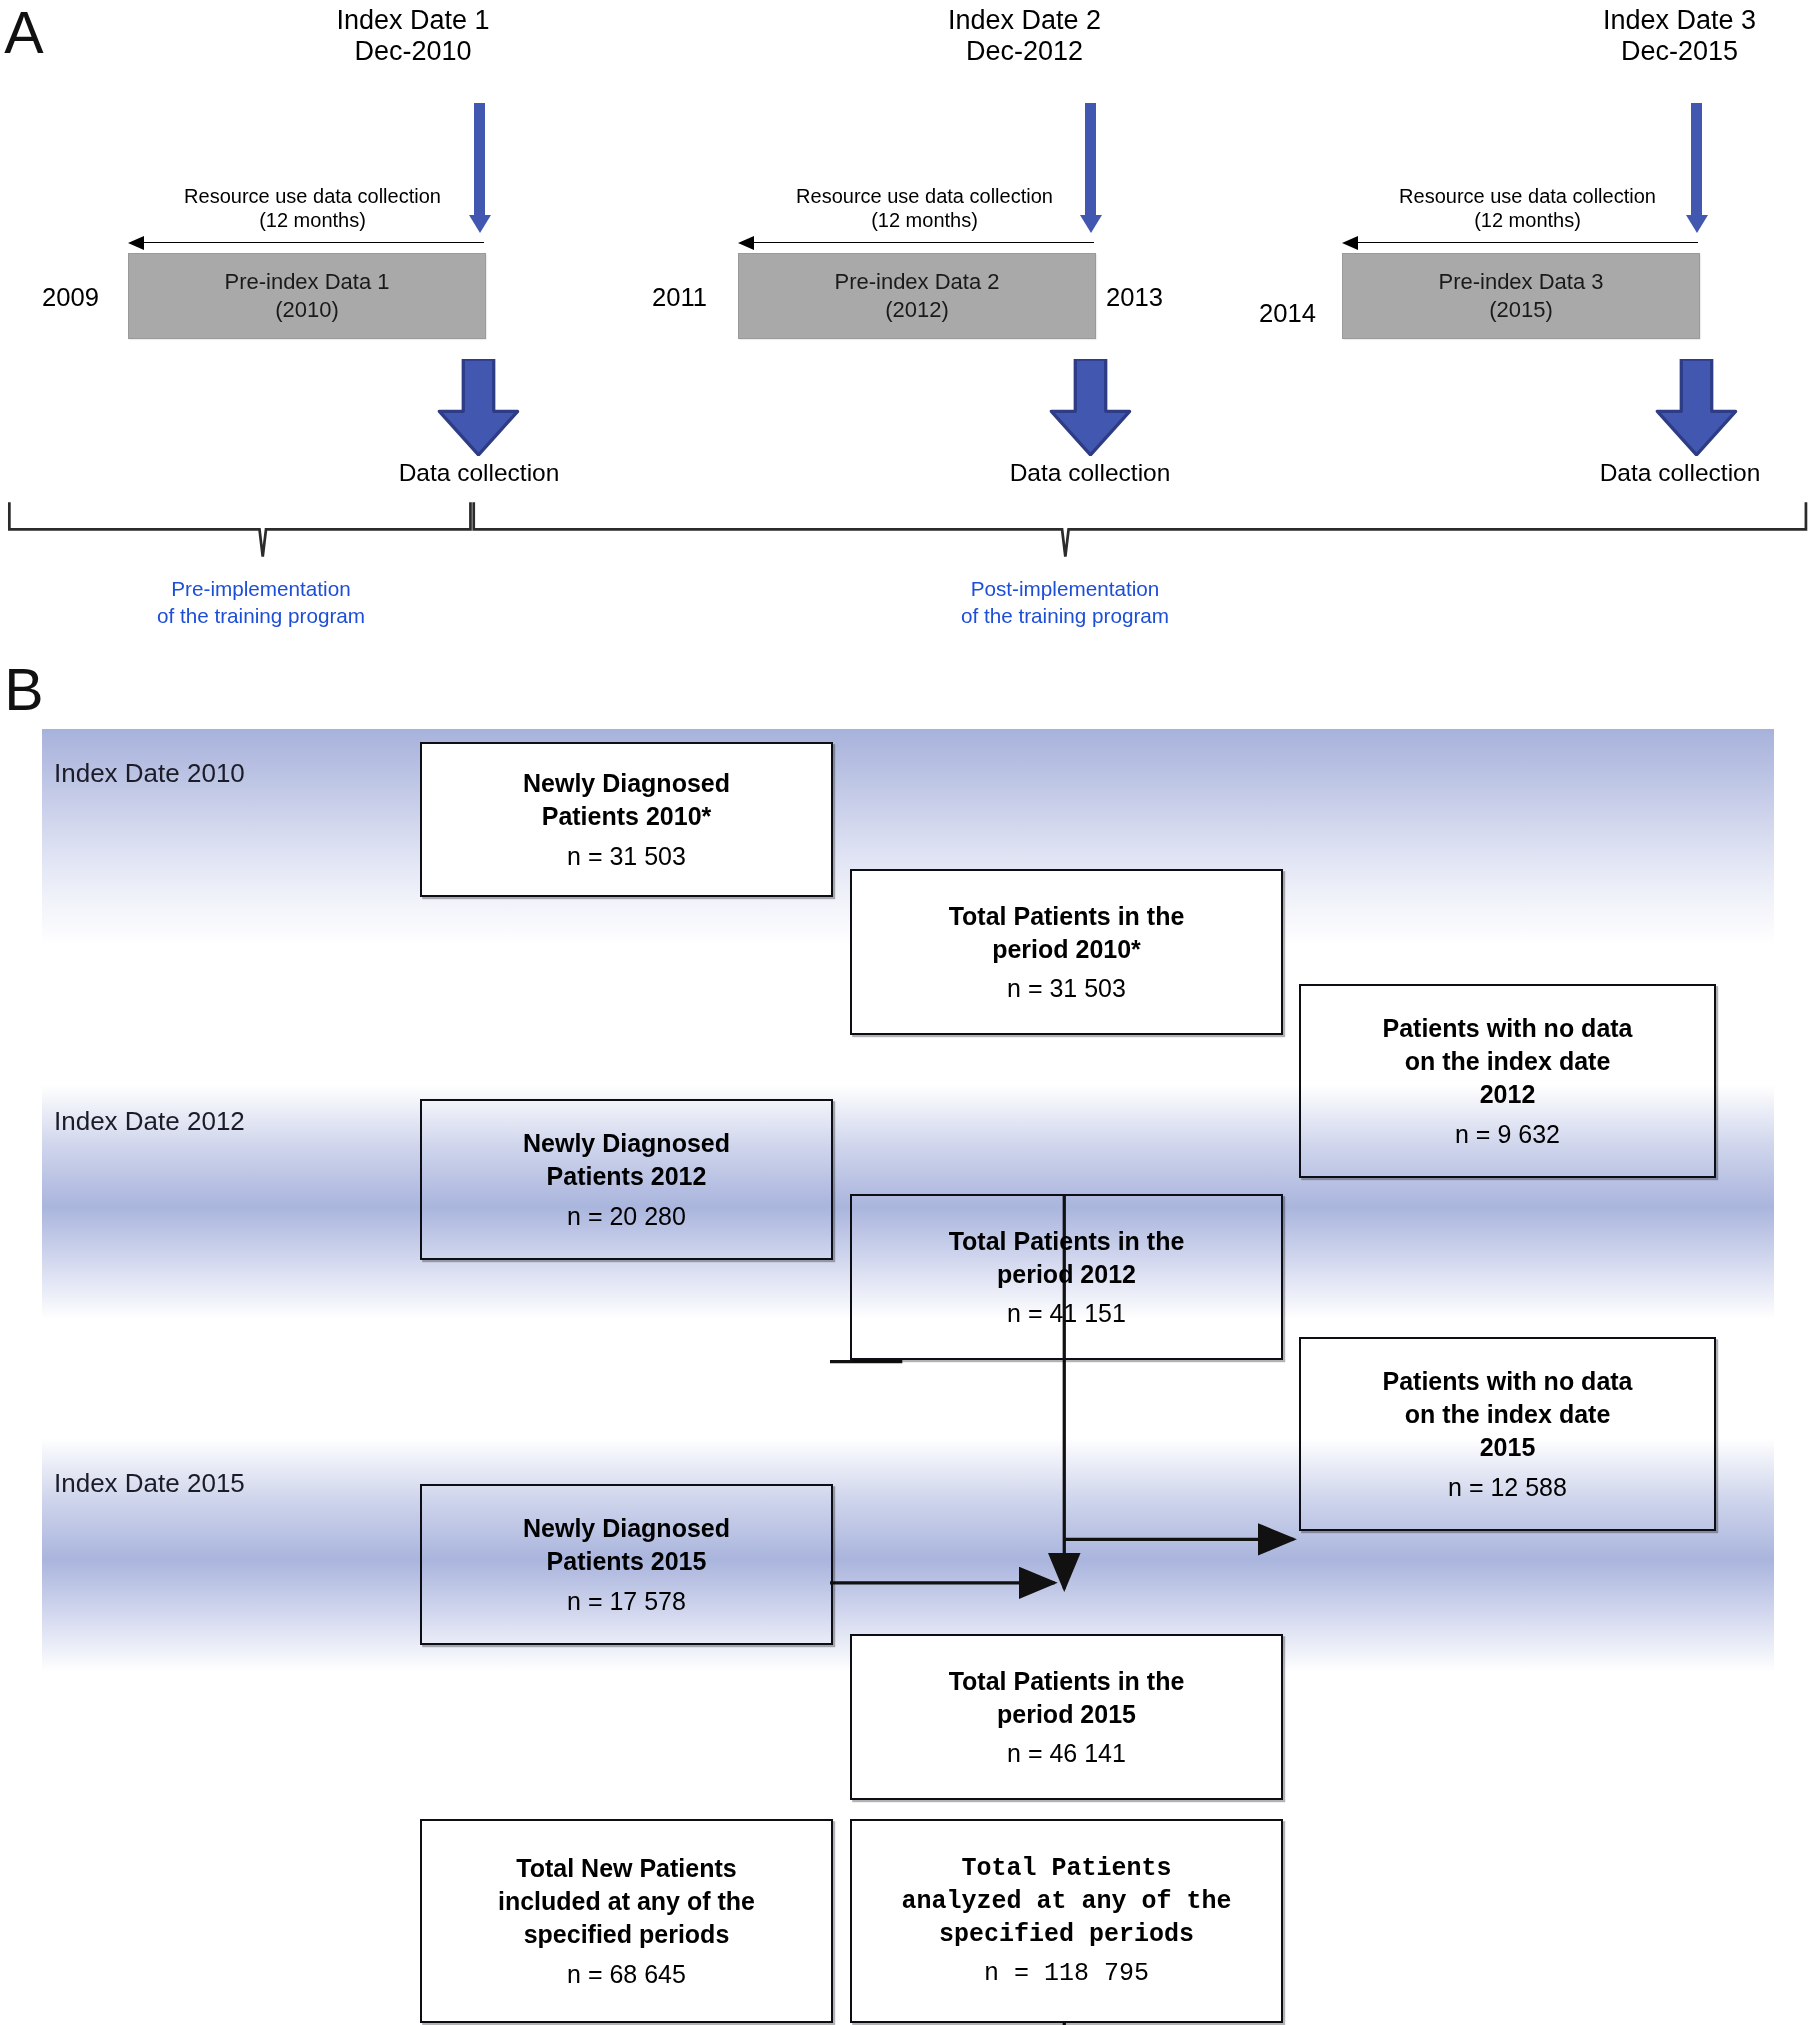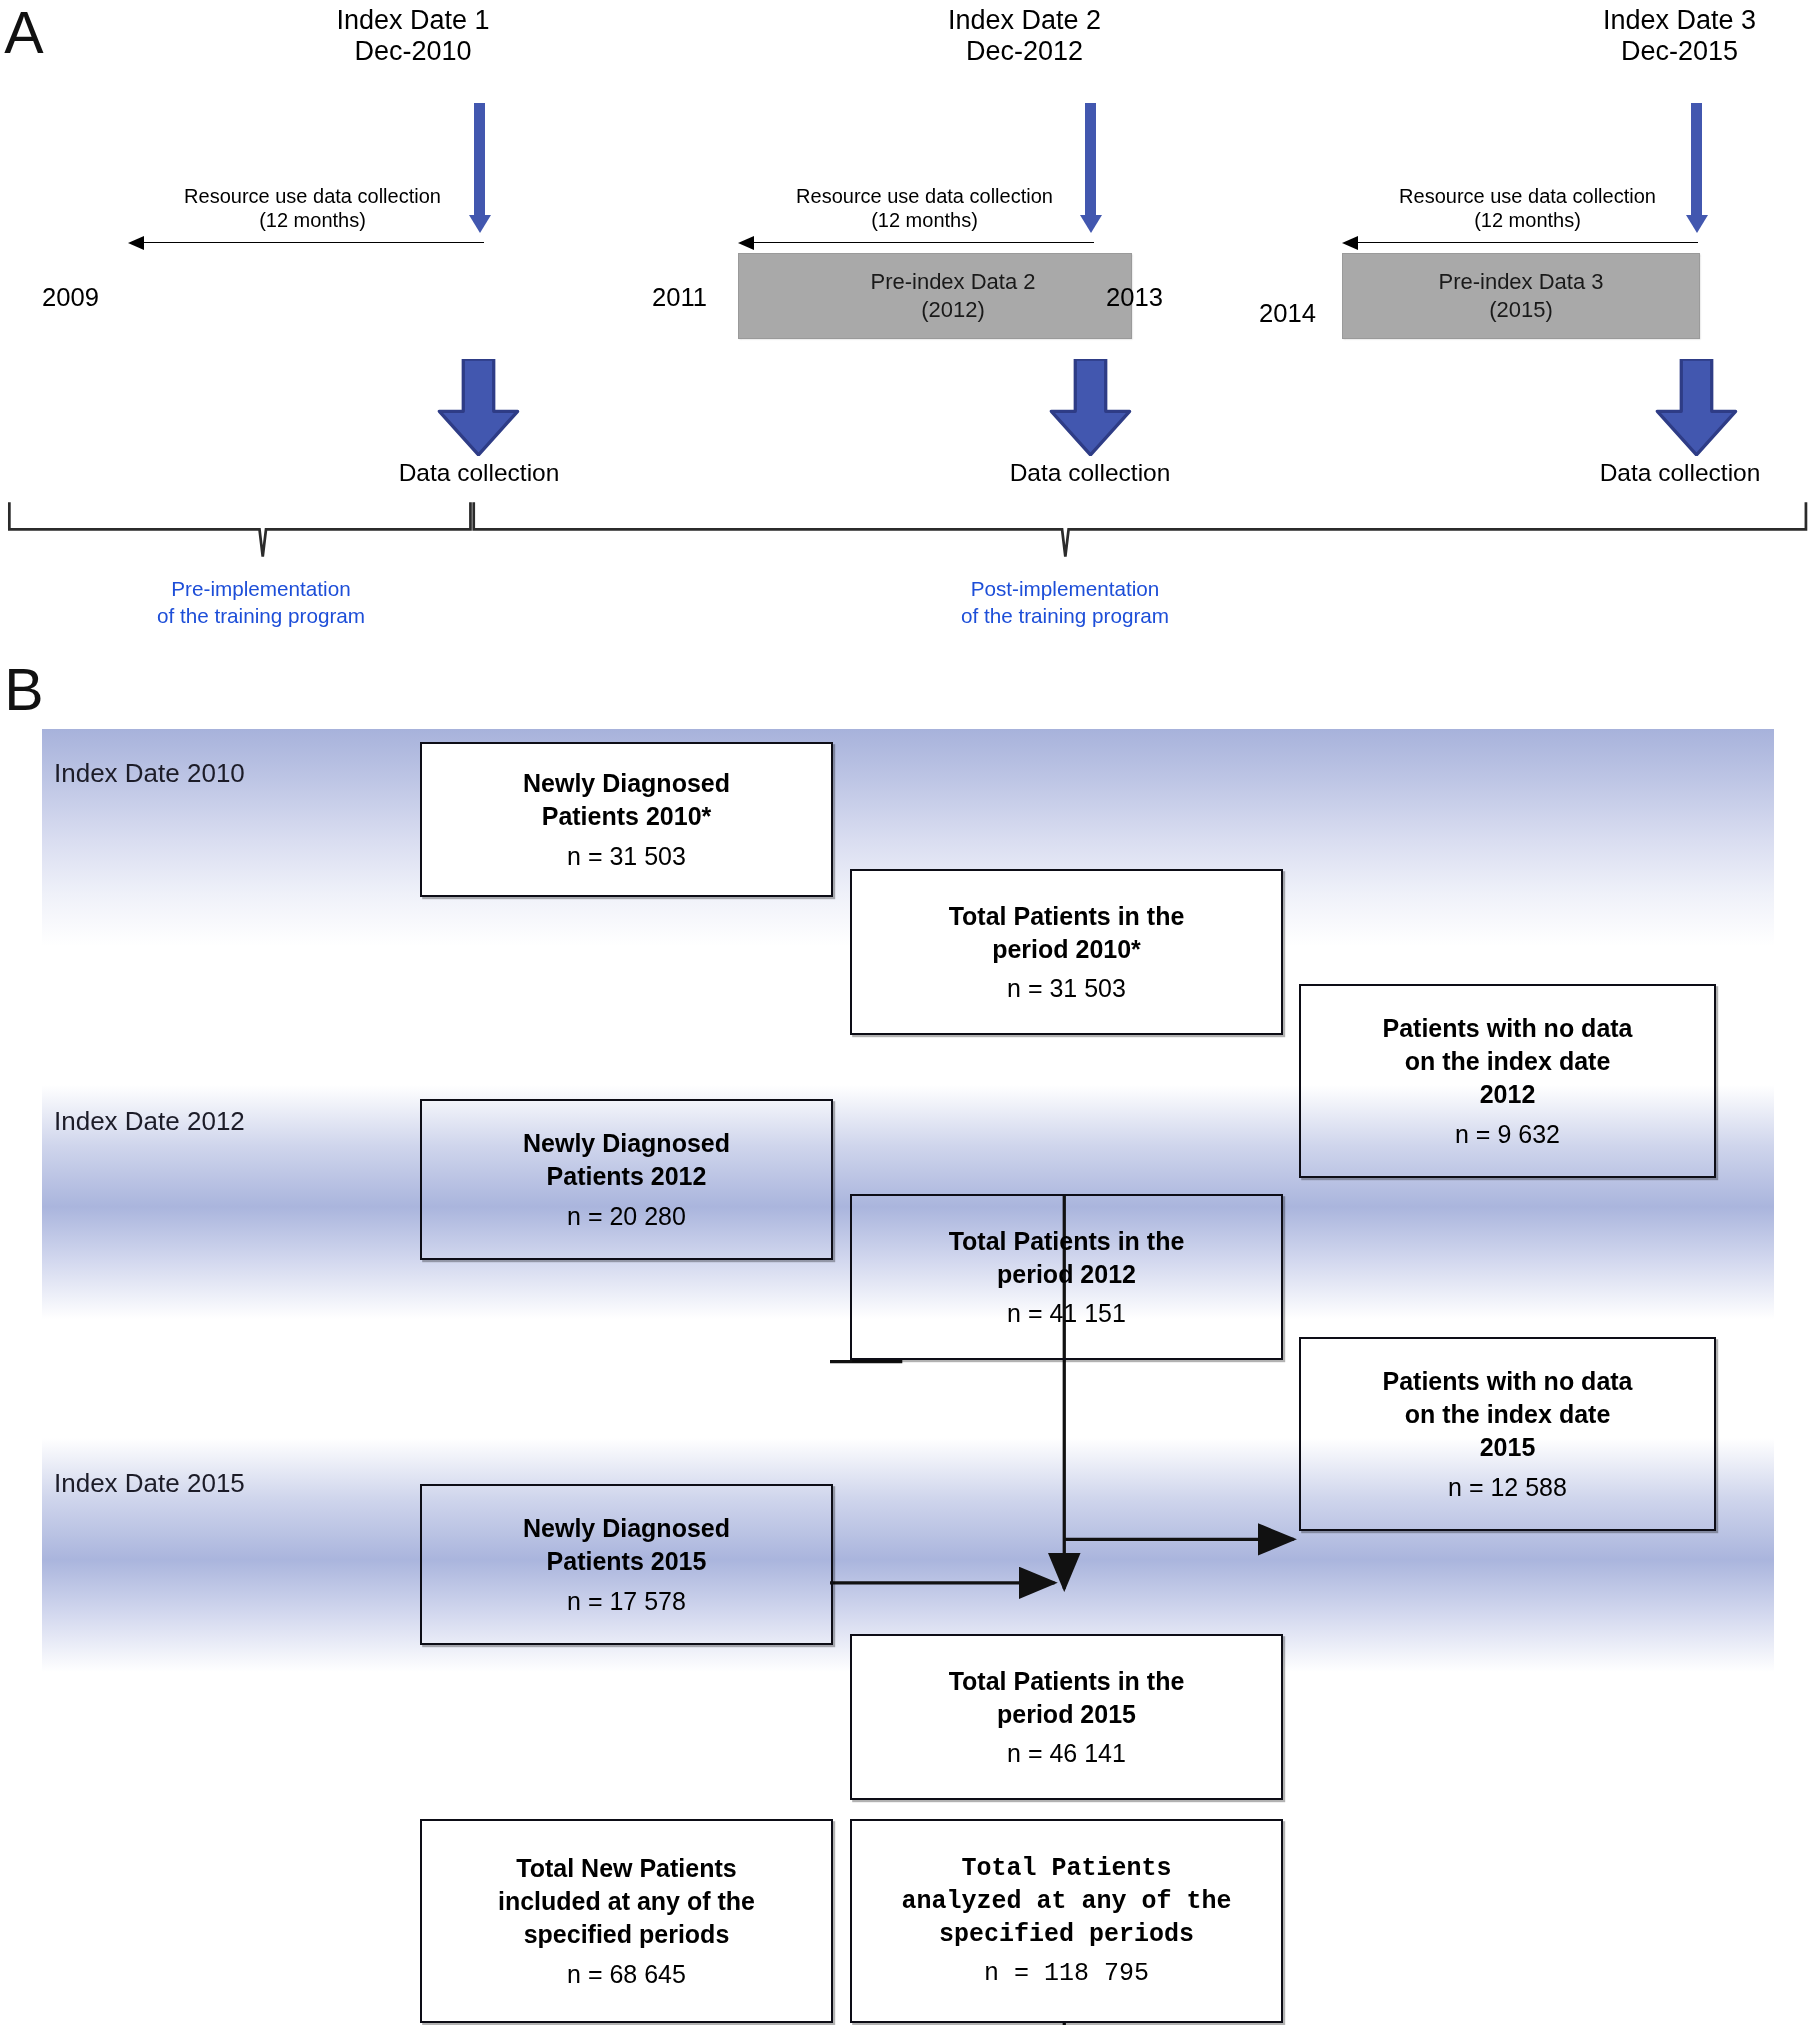--- a/index.html
+++ b/index.html
@@ -63,20 +63,24 @@
   </div>
 
   <div class="abs ruse-label" style="left:144px;top:185px;width:337px;">Resource use data collection
 (12 months)</div>
 
   <div class="abs" style="left:128px;top:235px;width:356px;height:16.3px;">
     <div class="marrow-head abs" style="left:0;top:0.5px;"></div>
     <div class="marrow-line abs" style="left:15px;top:6.5px;width:341px;"></div>
   </div>
 
+  <div class="abs graybox ctr" style="left:128px;top:253px;width:356px;height:84px;">
+    <div class="gb-txt">Pre-index Data 1
+(2010)</div>
+  </div>
   <div class="abs yr" style="left:42px;top:283px;">2009</div>
 
   <div class="abs barrow" style="left:435px;top:359px;width:87px;height:97px;">
     <svg width="87" height="97" viewBox="0 0 160 178">
       <polygon points="52,0 108,0 108,96 152,96 80,176 8,96 52,96" fill="#4257af" stroke="#2e3c86" stroke-width="6" stroke-linejoin="round"></polygon>
     </svg>
   </div>
   <div class="abs dcoll" style="left:332px;top:459px;width:294px;">Data collection</div>
 
   <div class="abs idx-title" style="left:924px;top:5.4px;width:201px;">Index Date 2
@@ -84,21 +88,21 @@
   <div class="abs" style="left:1079px;top:103px;width:24px;height:133px;">
     <div class="thinblue-shaft" style="left:6px;top:0;width:11px;height:115px;"></div>
     <div class="thinblue-head" style="left:0.5px;top:112px;"></div>
   </div>
   <div class="abs ruse-label" style="left:756px;top:185px;width:337px;">Resource use data collection
 (12 months)</div>
   <div class="abs" style="left:738px;top:235px;width:356px;height:16.3px;">
     <div class="marrow-head abs" style="left:0;top:0.5px;"></div>
     <div class="marrow-line abs" style="left:15px;top:6.5px;width:341px;"></div>
   </div>
-  <div class="abs graybox ctr" style="left:738px;top:253px;width:356px;height:84px;padding-left:36px;">
+  <div class="abs graybox ctr" style="left:738px;top:253px;width:356px;height:84px;">
     <div class="gb-txt">Pre-index Data 2
 (2012)</div>
   </div>
   <div class="abs yr" style="left:652px;top:283px;">2011</div>
   <div class="abs yr" style="left:1106px;top:283px;">2013</div>
   <div class="abs barrow" style="left:1047px;top:359px;width:87px;height:97px;">
     <svg width="87" height="97" viewBox="0 0 160 178">
       <polygon points="52,0 108,0 108,96 152,96 80,176 8,96 52,96" fill="#4257af" stroke="#2e3c86" stroke-width="6" stroke-linejoin="round"></polygon>
     </svg>
   </div>

